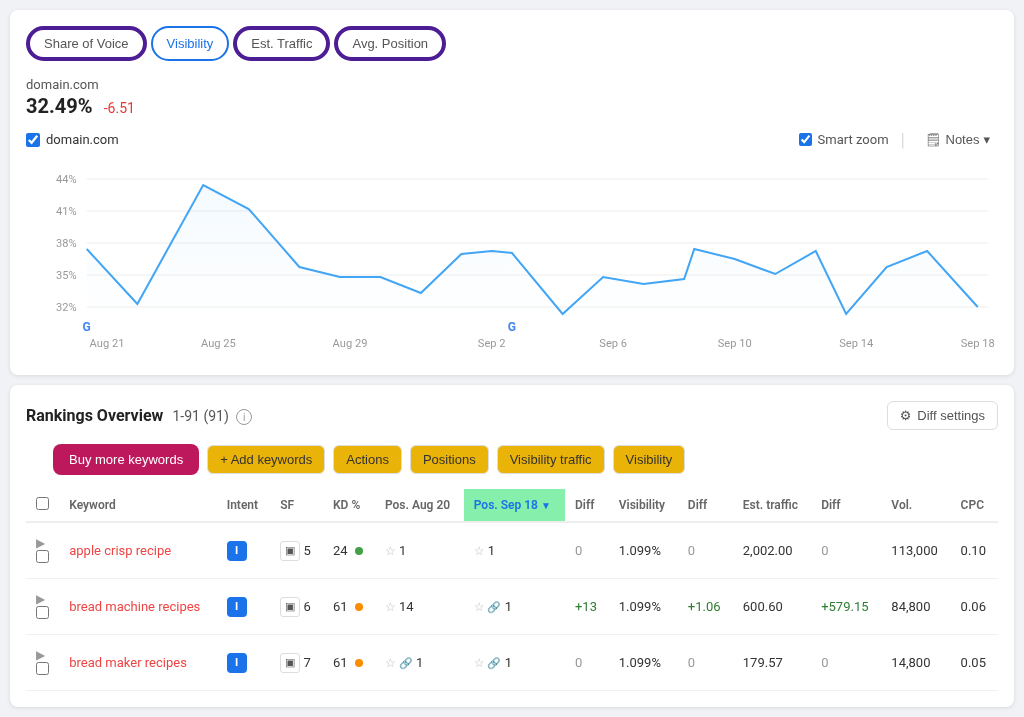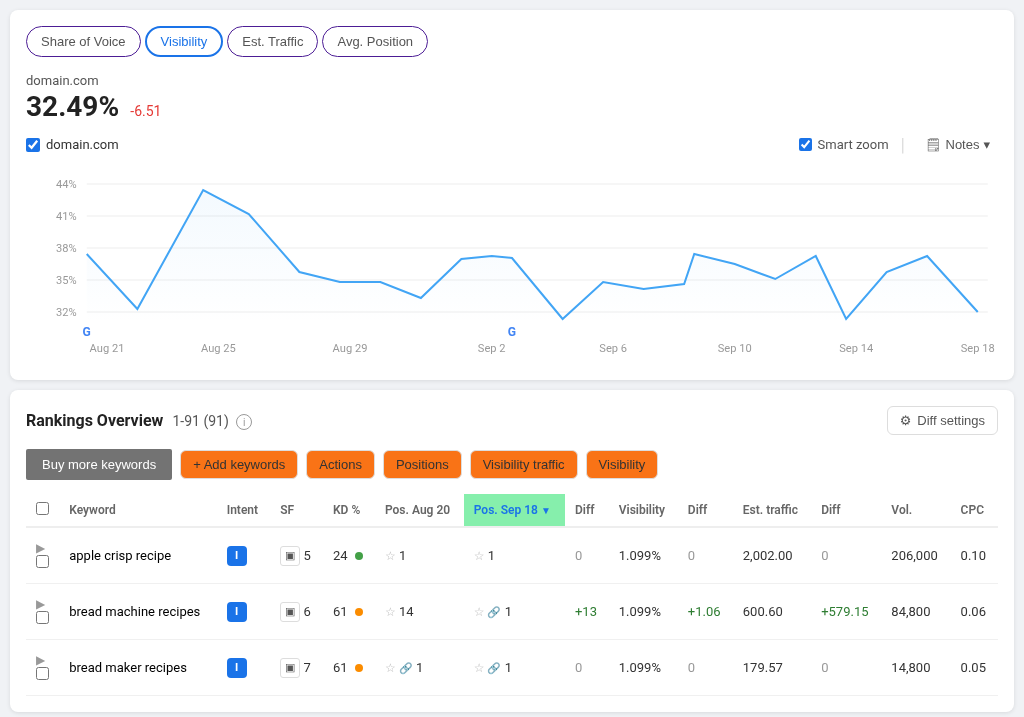--- a/index.html
+++ b/index.html
@@ -1,23 +1,23 @@
 <!DOCTYPE html>
 <html><head>
   <meta charset="utf-8">
   <style>
     * { box-sizing: border-box; margin: 0; padding: 0; }
     body { font-family: -apple-system, BlinkMacSystemFont, 'Segoe UI', Roboto, sans-serif; background: #f0f2f5; color: #333; font-size: 13px; }
     .main-container { background: #fff; border-radius: 8px; margin: 10px; padding: 16px; box-shadow: 0 1px 4px rgba(0,0,0,0.1); }
     .tabs { display: flex; gap: 4px; margin-bottom: 16px; }
-    .tab { padding: 6px 14px; border: 1px solid #4c1d95; border-radius: 20px; cursor: pointer; background: #fff; font-size: 13px; color: #555; }
+    .tab { padding: 6px 14px; border: 4px solid #4c1d95; border-radius: 20px; cursor: pointer; background: #fff; font-size: 13px; color: #555; }
     .tab.active { background: #fff; border: 2px solid #1a73e8; color: #1a73e8; font-weight: 500; }
     .metric-section { margin-bottom: 8px; }
     .metric-domain { font-size: 13px; color: #555; margin-bottom: 2px; }
-    .metric-value { font-size: 28px; font-weight: 700; color: #222; display: inline; }
+    .metric-value { font-size: 20px; font-weight: 700; color: #222; display: inline; }
     .metric-change { font-size: 14px; color: #e53935; margin-left: 8px; }
     .chart-controls { display: flex; align-items: center; justify-content: space-between; margin: 10px 0 4px; }
     .chart-legend { display: flex; align-items: center; gap: 6px; font-size: 13px; color: #333; }
     .legend-checkbox { width: 14px; height: 14px; accent-color: #1a73e8; }
     .chart-options { display: flex; align-items: center; gap: 12px; font-size: 13px; color: #555; margin-left: 36px; }
     .smart-zoom { display: flex; align-items: center; gap: 6px; }
     .smart-zoom input { accent-color: #1a73e8; }
     .notes-btn { display: flex; align-items: center; gap: 4px; cursor: pointer; color: #555; border: none; background: none; font-size: 13px; padding: 4px 8px; }
     .divider-v { color: #ddd; font-size: 18px; }
     .chart-area { position: relative; height: 200px; margin: 8px 0 0; }
@@ -29,30 +29,30 @@
     .chart-area-fill { fill: url(#areaGradient); opacity: 0.15; }
 
     
     .rankings-section { background: #fff; border-radius: 8px; margin: 10px; padding: 16px; box-shadow: 0 1px 4px rgba(0,0,0,0.1); }
     .rankings-header { display: flex; align-items: center; justify-content: space-between; margin-bottom: 14px; }
     .rankings-title { font-size: 16px; font-weight: 700; color: #222; }
     .rankings-count { font-size: 14px; color: #555; font-weight: 400; margin-left: 6px; }
     .info-icon { display: inline-flex; align-items: center; justify-content: center; width: 16px; height: 16px; border-radius: 50%; border: 1px solid #999; color: #999; font-size: 10px; cursor: pointer; margin-left: 4px; }
     .table-settings-btn { display: flex; align-items: center; gap: 6px; padding: 6px 12px; border: 1px solid #ddd; border-radius: 6px; background: #fff; cursor: pointer; font-size: 13px; color: #555; }
     .toolbar { display: flex; align-items: center; gap: 8px; margin-bottom: 14px; flex-wrap: wrap; }
-    .btn-green { background: #737373; color: #fff; border: none; border-radius: 2px; padding: 8px 16px; cursor: pointer; font-size: 13px; font-weight: 500; }
-    .btn-outline { background: #f97316; color: #333; border: 1px solid #ddd; border-radius: 6px; padding: 6px 12px; cursor: pointer; font-size: 13px; display: flex; align-items: center; gap: 4px; }
+    .btn-green { background: #be185d; color: #fff; border: none; border-radius: 8px; padding: 8px 16px; cursor: pointer; font-size: 13px; font-weight: 500; margin-left: 27px; }
+    .btn-outline { background: #eab308; color: #333; border: 1px solid #ddd; border-radius: 6px; padding: 6px 12px; cursor: pointer; font-size: 13px; display: flex; align-items: center; gap: 4px; }
     .btn-outline.active-domain { background: #1a73e8; color: #fff; border-color: #1a73e8; }
     .table-container { overflow-x: auto; }
     table { width: 100%; border-collapse: collapse; }
     thead th { padding: 8px 10px; font-size: 12px; color: #666; font-weight: 600; border-bottom: 2px solid #eee; text-align: left; white-space: nowrap; background: #fff; }
     thead th.sorted { background: #86efac; color: #1a73e8; }
     tbody tr { border-bottom: 1px solid #f0f0f0; }
     tbody td { padding: 12px 10px; font-size: 13px; color: #333; vertical-align: middle; }
-    .keyword-link { color: #000000; text-decoration: none; font-size: 13px; }
+    .keyword-link { color: #ef4444; text-decoration: none; font-size: 13px; }
     .intent-badge { display: inline-flex; align-items: center; justify-content: center; width: 20px; height: 20px; border-radius: 4px; background: #1a73e8; color: #fff; font-size: 11px; font-weight: 700; }
     .sf-icon { display: inline-flex; align-items: center; justify-content: center; width: 20px; height: 20px; border: 1px solid #ddd; border-radius: 3px; color: #555; font-size: 11px; }
     .kd-dot { display: inline-block; width: 8px; height: 8px; border-radius: 50%; background: #fb8c00; margin-left: 4px; }
     .kd-dot.green { background: #43a047; }
     .star-icon { color: #bbb; font-size: 12px; }
     .pos-value { color: #333; }
     .diff-neutral { color: #999; }
     .diff-positive { color: #2e7d32; }
     .row-expander { color: #999; cursor: pointer; font-size: 12px; padding-right: 4px; }
     .checkbox-cell { width: 32px; }
@@ -231,21 +231,21 @@
           </td>
           <td>
             <span class="star-icon">☆</span>
             <span class="pos-value">1</span>
           </td>
           <td class="diff-neutral">0</td>
           <td>1.099%</td>
           <td class="diff-neutral">0</td>
           <td>2,002.00</td>
           <td class="diff-neutral">0</td>
-          <td>206,000</td>
+          <td>113,000</td>
           <td>0.10</td>
         </tr>
 
         <tr>
           <td>
             <span class="row-expander">▶</span>
             <input type="checkbox" style="">
           </td>
           <td>
             <a class="keyword-link" href="#">bread machine recipes</a>

